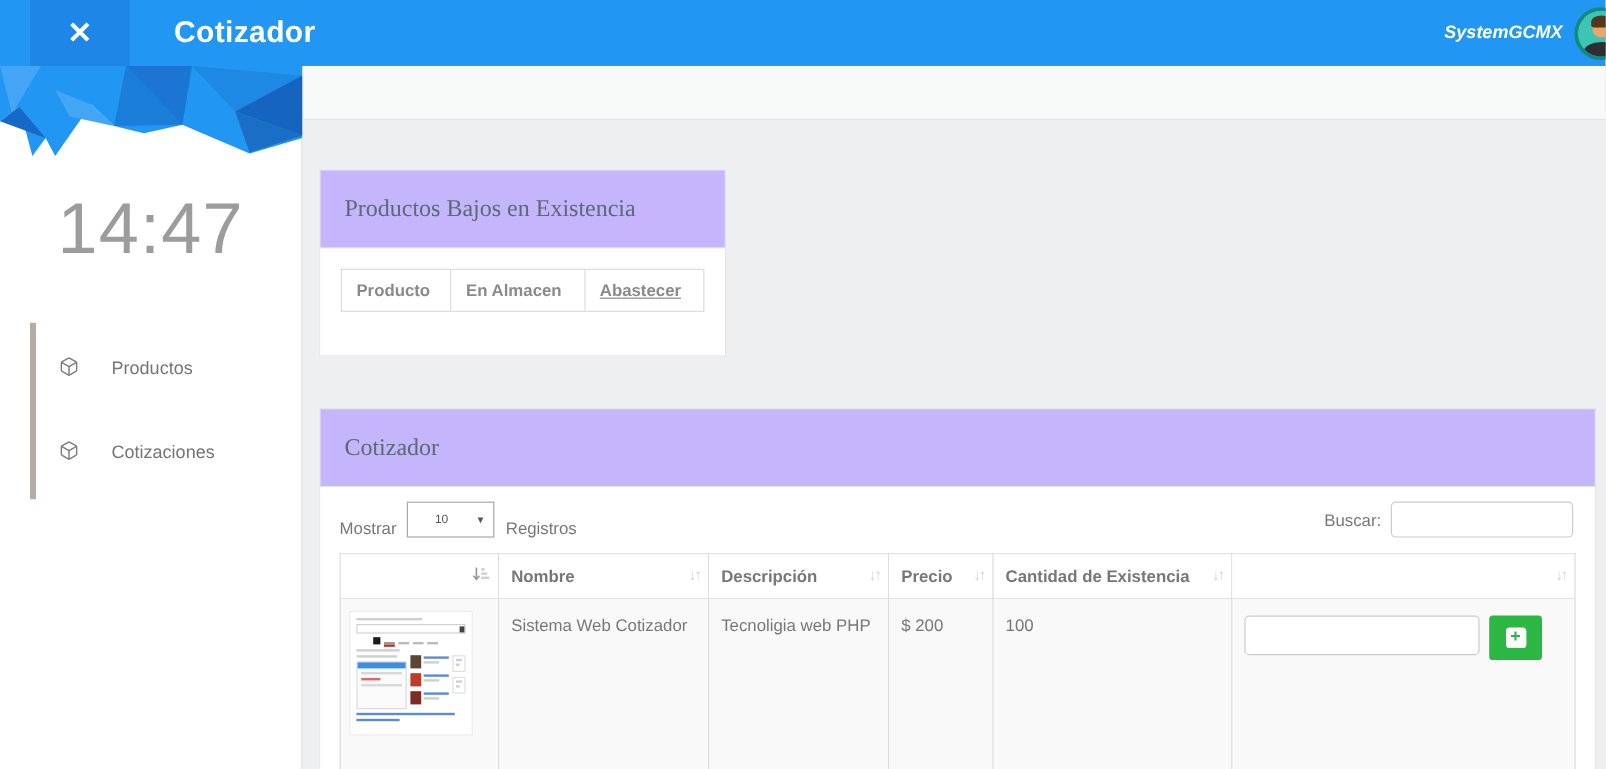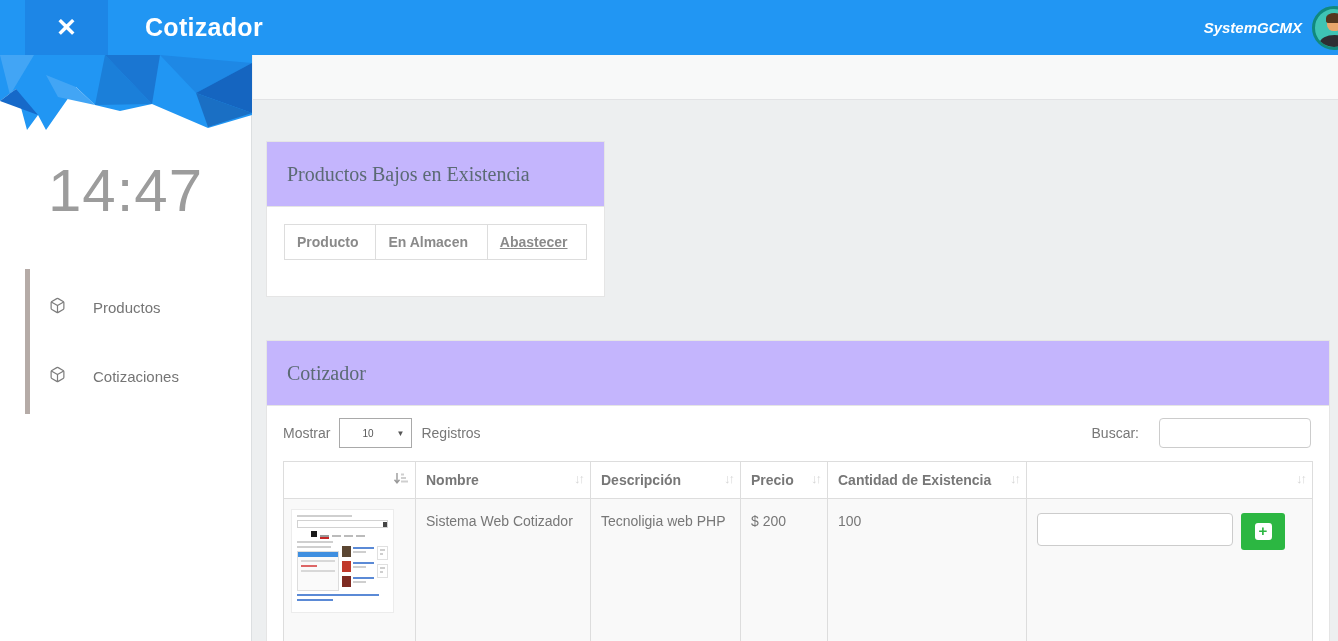--- a/index.html
+++ b/index.html
@@ -67,31 +67,31 @@
   .card-lowstock { width:339px; margin-bottom:43px; }
   .card-lowstock .card-body { padding:17px 17px 36px; background:#fff; }
   .mini-table { border-collapse:collapse; }
   .mini-table th {
     border:1px solid #ddd; font-size:14px; color:#8a8a8a; font-weight:bold;
     text-align:left; padding:9px 12px; background:#fff; cursor:default;
   }
 
   .card-quoter .card-body { padding:12px 16px 0; background:#fff; }
 
-  .controls { display:flex; align-items:center; font-size:14px; color:#777; margin-bottom:13px; }
+  .controls { display:flex; align-items:flex-end; font-size:14px; color:#777; margin-bottom:13px; }
   .select-wrap { position:relative; margin:0 9px; }
   .select-wrap select {
     appearance:none; -webkit-appearance:none; -moz-appearance:none;
     width:73px; height:30px; border:1px solid #a9a9a9; background:#fff; border-radius:0;
     font-size:10px; color:#555; padding:0 0 0 22px; font-family:"Liberation Sans", sans-serif;
   }
   .select-arrow {
     position:absolute; right:8px; top:11px; font-size:8px; color:#555; pointer-events:none;
   }
-  .search-group { margin-left:auto; display:flex; align-items:center; gap:20px; padding-right:2px; }
+  .search-group { margin-left:auto; display:flex; align-items:center; gap:8px; padding-right:2px; }
   .search-group input {
     width:152px; height:30px; border:1px solid #ccc; border-radius:4px; padding:0 8px; font-size:14px; color:#555;
   }
 
   
   .dt { width:100%; border-collapse:collapse; table-layout:fixed; }
   .dt th {
     border:1px solid #ddd; background:#fff; color:#777; font-size:14px; font-weight:bold;
     text-align:left; padding:10px 26px 10px 10px; position:relative; cursor:pointer;
     white-space:nowrap; overflow:hidden;

